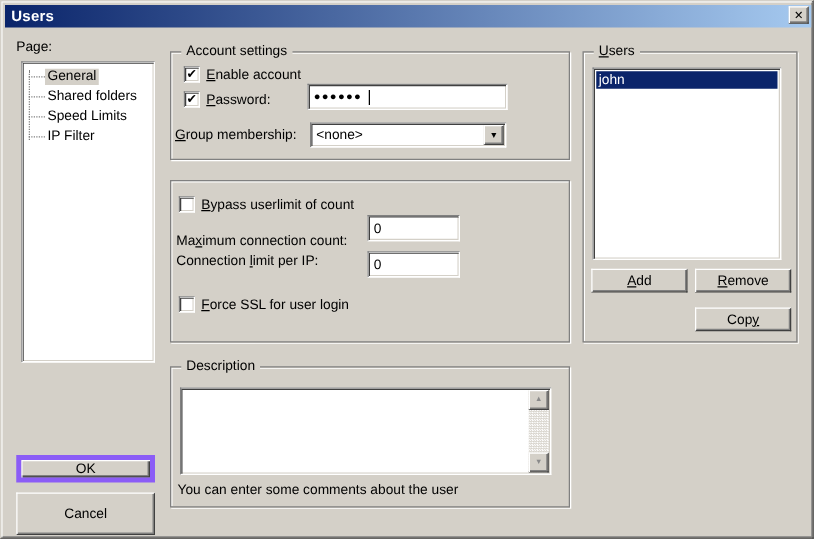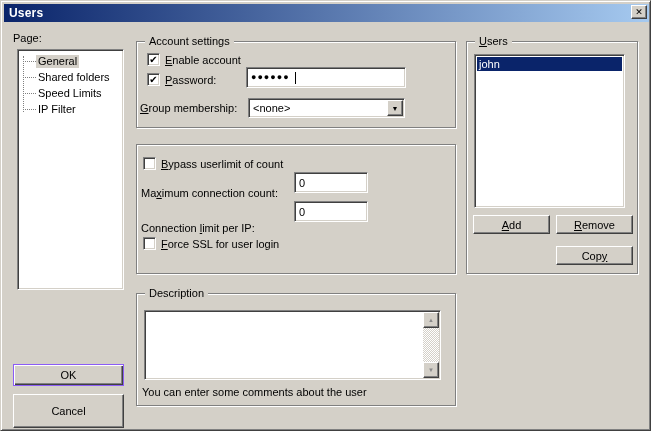--- a/index.html
+++ b/index.html
@@ -48,21 +48,21 @@
 
   
   .btn{
     position:absolute; background:#D4D0C8; text-align:center;
     border:1px solid; border-color:#FFFFFF #404040 #404040 #FFFFFF;
     box-shadow: inset -1px -1px 0 #808080;
     display:flex; align-items:center; justify-content:center;
     line-height:12px;
   }
   .btn-default{
-    border:1px solid #8b5cf6;
+    border:4px solid #8b5cf6;
     box-shadow: inset 1px 1px 0 #FFFFFF, inset -1px -1px 0 #404040, inset -2px -2px 0 #808080;
   }
 
   
   .checkbox{
     position:absolute; width:13px; height:13px; background:#fff;
     border:1px solid; border-color:#808080 #FFFFFF #FFFFFF #808080;
     box-shadow: inset 1px 1px 0 #404040, inset -1px -1px 0 #D4D0C8;
     display:flex; align-items:center; justify-content:center;
     font-size:10px; line-height:10px;
@@ -175,21 +175,21 @@
   <div class="groupbox" style="left:135px; top:143px; width:320px; height:130px;"></div>
 
   <div class="checkbox" style="left:142px; top:156px;"></div>
   <div class="label" style="left:160px; top:157px;"><span></span><span class="mn">B</span><span>ypass userlimit of count</span></div>
 
   <div class="label" style="left:140px; top:186px;"><span>Ma</span><span class="mn">x</span><span>imum connection count:</span></div>
   <div class="sunken" style="left:293px; top:171px; width:74px; height:21px;">
     <span class="field-text">0</span>
   </div>
 
-  <div class="label" style="left:140px; top:221px;"><span>Connection </span><span class="mn">l</span><span>imit per IP:</span></div>
+  <div class="label" style="left:140px; top:202px;"><span>Connection </span><span class="mn">l</span><span>imit per IP:</span></div>
   <div class="sunken" style="left:293px; top:200px; width:74px; height:21px;">
     <span class="field-text">0</span>
   </div>
 
   <div class="checkbox" style="left:142px; top:236px;"></div>
   <div class="label" style="left:160px; top:237px;"><span></span><span class="mn">F</span><span>orce SSL for user login</span></div>
 
   <div class="groupbox" style="left:135px; top:292px; width:320px; height:113px;">
     <span class="group-title">Description</span>
   </div>

